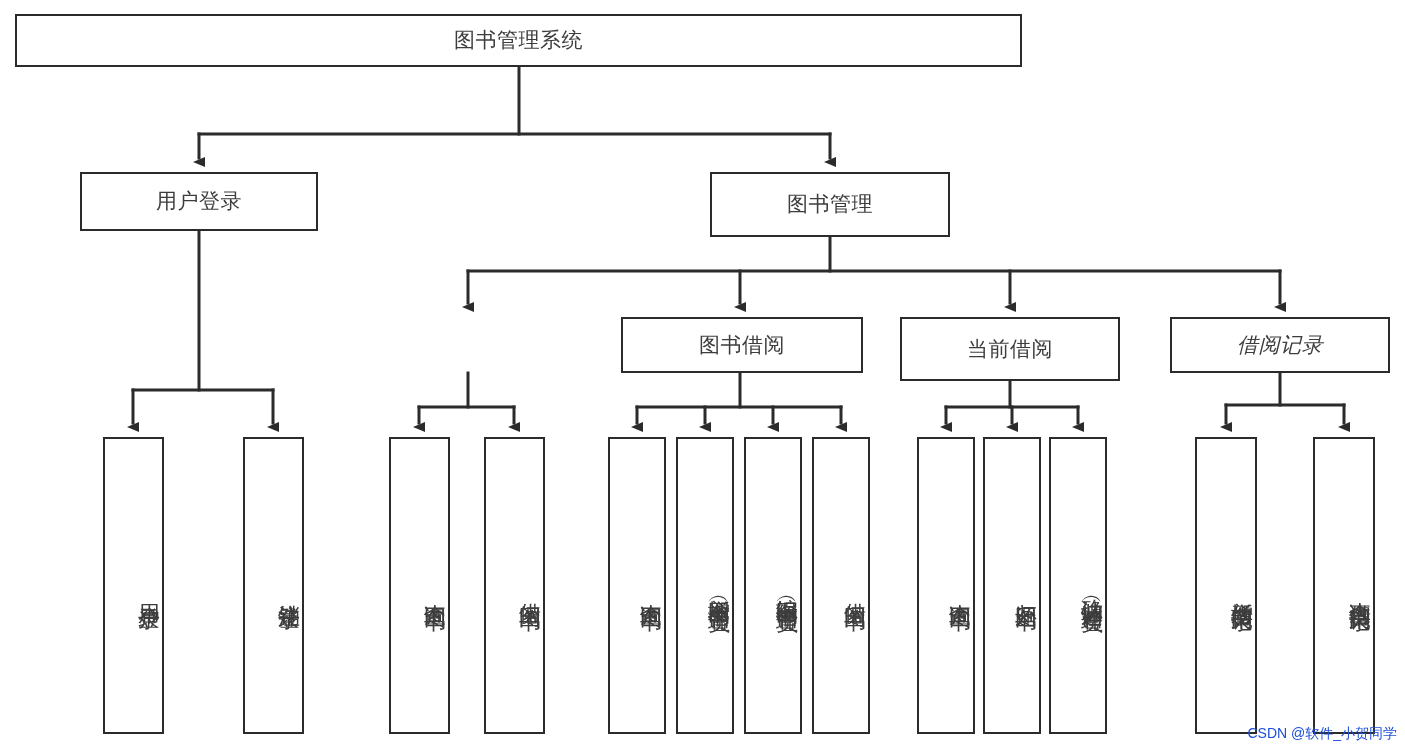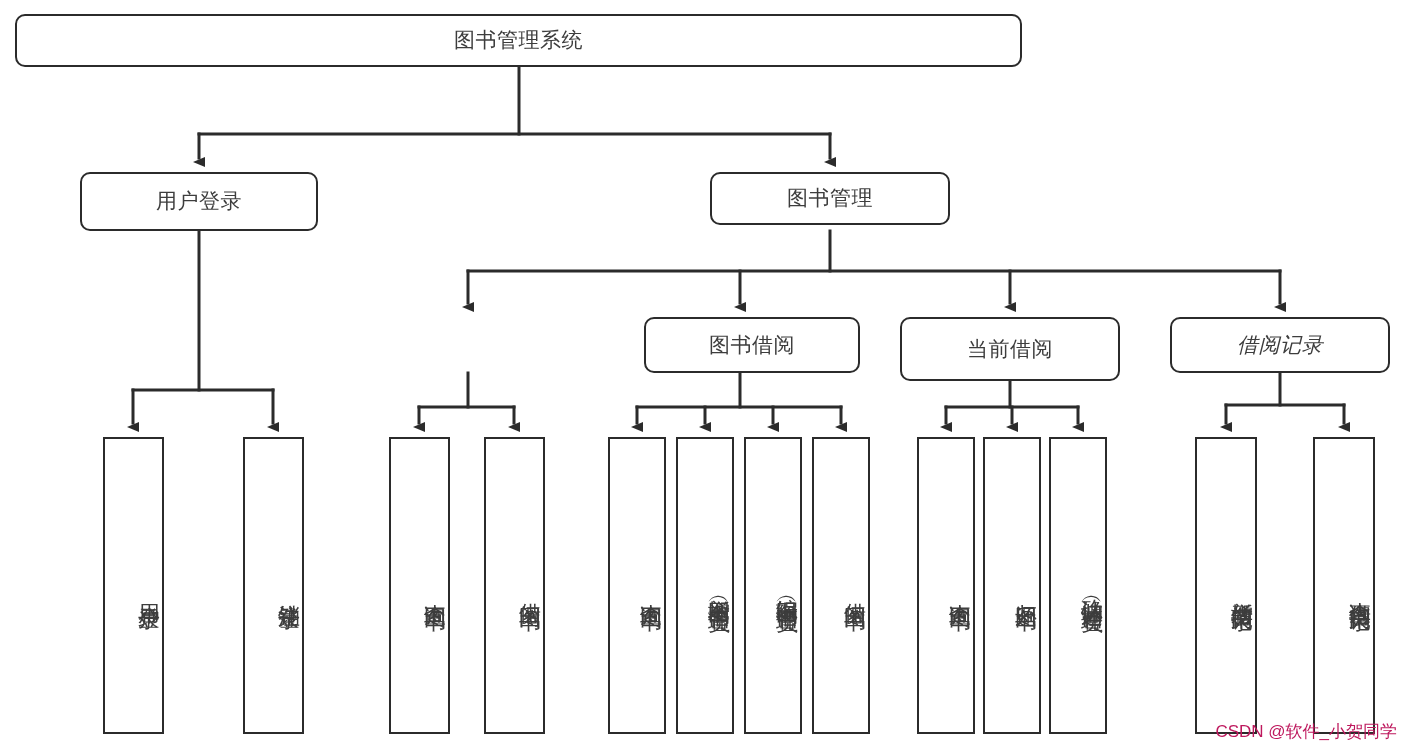--- a/index.html
+++ b/index.html
@@ -36,42 +36,41 @@
     color: #3d3d3d;
     display: flex;
     align-items: center;
     justify-content: center;
     text-align: center;
     line-height: 1.18;
   }
   .node.horiz {
     font-size: 21px;
     letter-spacing: 0.5px;
-    border-radius: 10px;
   }
   .node.vert {
     writing-mode: vertical-rl;
     text-orientation: upright;
     align-items: flex-start;
     justify-content: center;
     font-size: 22px;
     letter-spacing: 2px;
     padding-top: 8px;
   }
   .node.vert .vlabel {
     writing-mode: vertical-rl;
     text-orientation: upright;
     display: block;
   }
   .watermark {
     position: absolute;
     right: 8px;
     bottom: 4px;
-    font-size: 17px;
-    color: #be185d;
+    font-size: 14px;
+    color: #1d4ed8;
     font-family: "Liberation Sans", "DejaVu Sans", sans-serif;
     white-space: nowrap;
     user-select: none;
   }
 </style>
 </head>
 <body>
 
 <div id="diagram-root">
 
@@ -126,26 +125,26 @@
   </svg>
 
   <div class="node horiz" style="left:15px; top:14px; width:1007px; height:53px;">
     <span>图书管理系统</span>
   </div>
 
   <div class="node horiz" style="left:80px; top:172px; width:238px; height:59px;">
     <span>用户登录</span>
   </div>
 
-  <div class="node horiz" style="left:710px; top:172px; width:240px; height:53px;">
+  <div class="node horiz" style="left:710px; top:172px; width:240px; height:65px;">
     <span>图书管理</span>
   </div>
 
 
-  <div class="node horiz" style="left:644px; top:317px; width:216px; height:56px;">
+  <div class="node horiz" style="left:621px; top:317px; width:242px; height:56px;">
     <span>图书借阅</span>
   </div>
 
   <div class="node horiz" style="left:900px; top:317px; width:220px; height:64px;">
     <span>当前借阅</span>
   </div>
 
   <div class="node horiz" style="left:1170px; top:317px; width:220px; height:56px;font-style:italic;">
     <span>借阅记录</span>
   </div>

